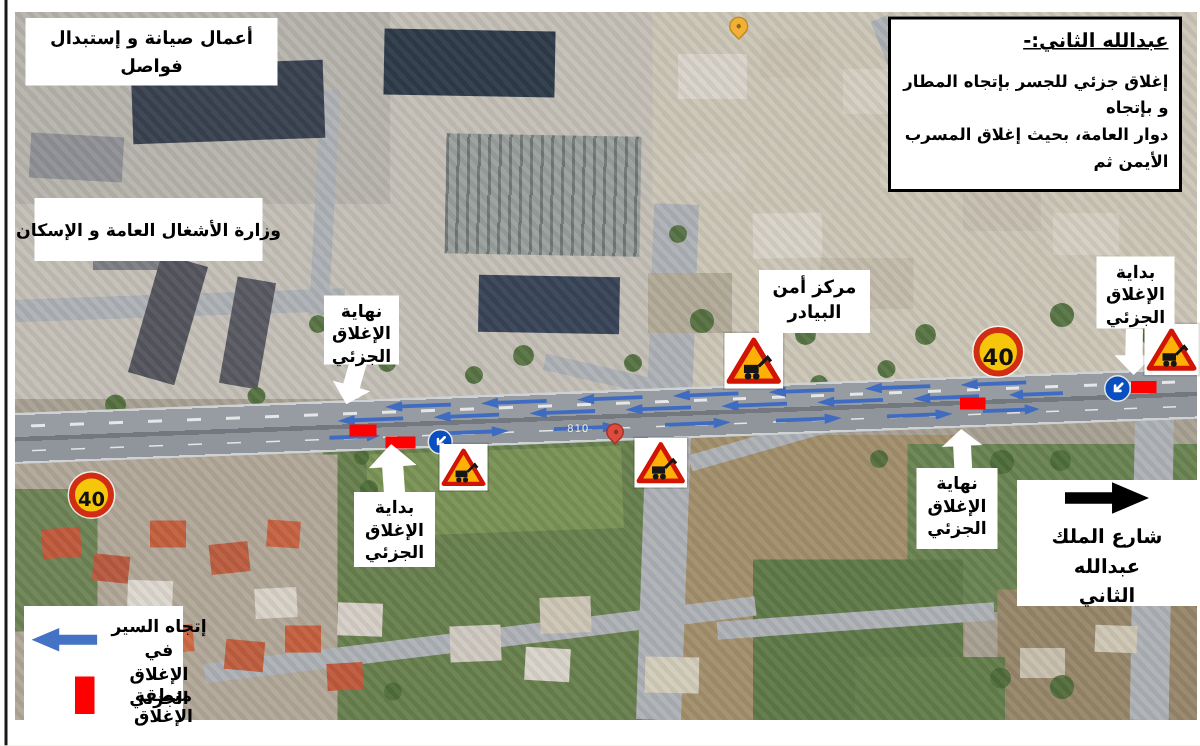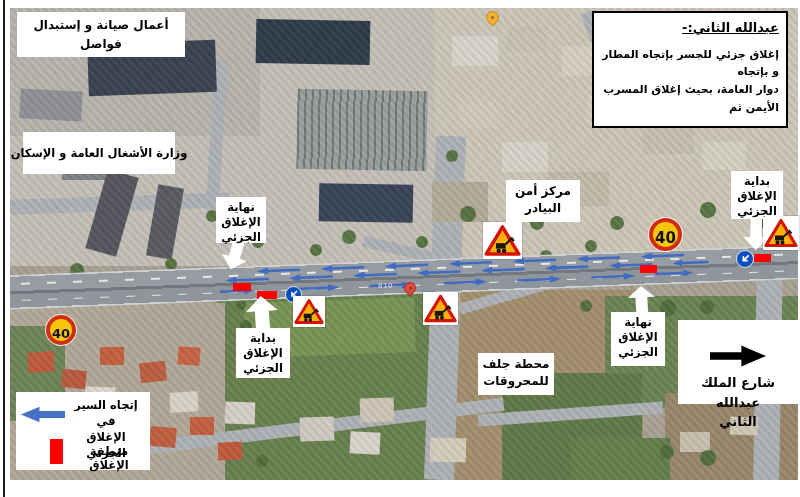--- a/index.html
+++ b/index.html
@@ -41,25 +41,25 @@
     letter-spacing:.5px;text-shadow:0 0 1px rgba(0,0,0,.4)}
   #maintenance-note{left:17px;top:12px;width:168px;padding:4px 5px;font-size:12px}
   #maintenance-note .ln{font-weight:600;font-size:12px;line-height:1.55}
   #closure-notice{left:592px;top:11px;width:196px;border:2px solid #000;padding:5px 7px 9px}
   #closure-notice .t{font-size:13px;font-weight:700;text-decoration:underline;text-align:right;line-height:1.5}
   #closure-notice .b{font-size:11px;font-weight:700;text-align:right;line-height:1.62}
   #closure-notice .gap{height:8px}
   #ministry-label{left:23px;top:132px;width:152px;height:42px;display:flex;align-items:center;justify-content:center;
     font-size:11.5px;font-weight:600;white-space:nowrap}
   .two-line{font-size:12px;line-height:1.45;padding:3px 2px}
-  #street-sign{left:678px;top:320px;width:120px;height:84px;text-align:center;padding-top:24px}
+  #street-sign{left:678px;top:320px;width:120px;height:84px;text-align:center;padding-top:0}
   #street-arrow{width:56px;height:24px;margin:0 auto 5px;background:#000;
     clip-path:polygon(0 34%,56% 34%,56% 6%,100% 50%,56% 94%,56% 66%,0 66%)}
   #street-sign .ln{font-size:13px;line-height:1.5}
-  #legend-box{left:16px;top:392px;width:134px;height:78px}
+  #legend-box{left:16px;top:404px;width:106px;height:78px}
   #legend-arrow{position:absolute;left:5px;top:14px;width:44px;height:17px;background:#4472c4;
     clip-path:polygon(100% 30%,42% 30%,42% 4%,0 50%,42% 96%,42% 70%,100% 70%)}
   #legend-dir-text{position:absolute;left:50px;top:5px;width:80px;font-size:11.5px;line-height:1.4}
   #legend-swatch{position:absolute;left:34px;top:47px;width:13px;height:25px;background:var(--closure-red,#fe0000)}
   #legend-zone-text{position:absolute;left:56px;top:52px;width:74px;font-size:11.5px}
 </style>
 </head>
 <body>
 
 <div id="stage">
@@ -271,24 +271,20 @@
     <div class="ln">نهاية</div>
     <div class="ln">الإغلاق</div>
     <div class="ln">الجزئي</div>
   </div>
 
   <div class="wb" id="ministry-label">وزارة الأشغال العامة و الإسكان</div>
   <div class="wb two-line" style="left:506px;top:180px;width:74px;height:42px">
     <div class="ln">مركز أمن</div>
     <div class="ln">البيادر</div>
   </div>
-  <div class="wb two-line" style="left:478px;top:353px;width:76px;height:42px">
-    <div class="ln">محطة جلف</div>
-    <div class="ln">للمحروقات</div>
-  </div>
 
   <div class="wb" id="street-sign">
     <div id="street-arrow"></div>
     <div class="ln">شارع الملك عبدالله</div>
     <div class="ln">الثاني</div>
   </div>
 
   <div class="wb" id="legend-box">
     <div id="legend-arrow"></div>
     <div id="legend-dir-text">

